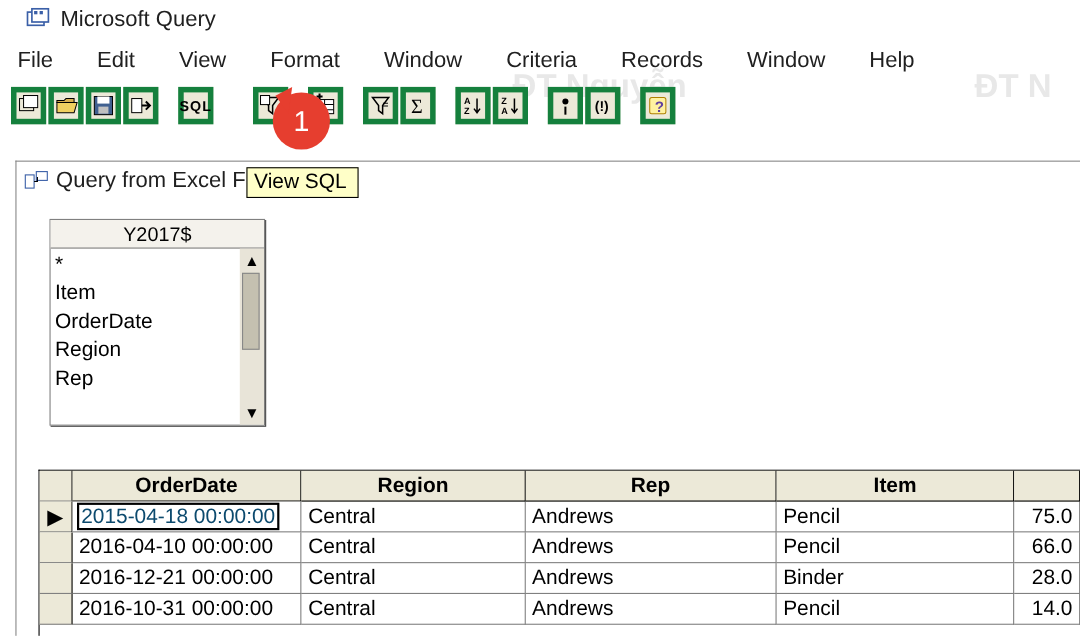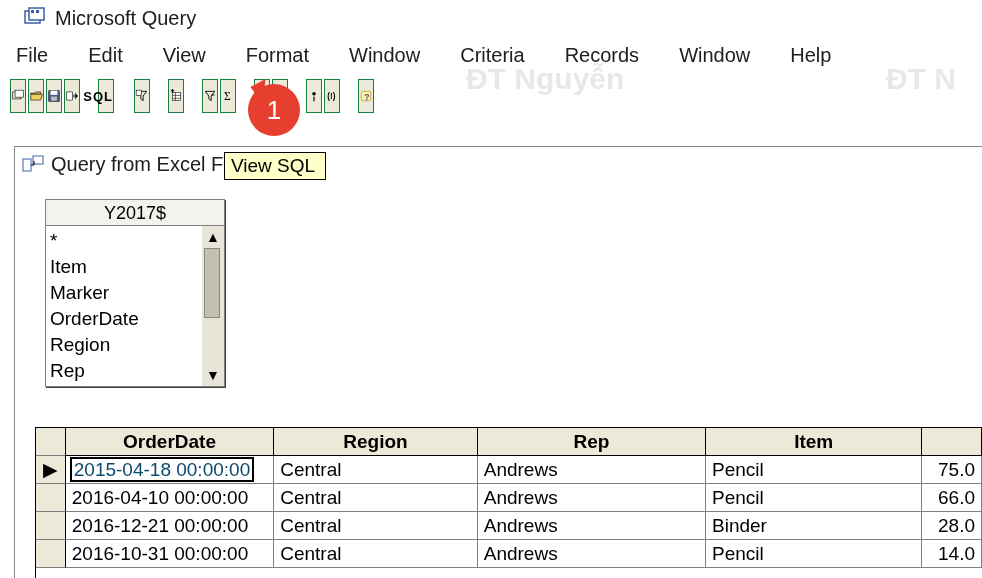--- a/index.html
+++ b/index.html
@@ -32,26 +32,26 @@
     color: #202020;
   }
   .menubar span { cursor: default; }
   .toolbar {
     display: flex;
     align-items: center;
     padding: 2px 10px 6px 10px;
     gap: 2px;
   }
   .tbtn {
-    width: 16px; height: 34px;
+    width: 32px; height: 34px;
     background: #ece9d8;
-    border: 1px solid #15803d;
+    border: 5px solid #15803d;
     display: flex;
     align-items: center;
-    justify-content: flex-end;
+    justify-content: center;
     font-size: 13px;
     cursor: default;
     position: relative;
   }
   .tbtn svg { width: 24px; height: 24px; }
   .tsep { width: 14px; }
   .sql-label { font-weight: bold; font-family: Arial; font-size: 13px; letter-spacing: 1px;}
   .child-area {
     position: absolute;
     left: 14px;
@@ -68,21 +68,21 @@
   }
   .childtitle {
     position: absolute;
     left: 36px; top: 6px;
     font-size: 20px;
     color: #202020;
   }
   .fieldlist {
     position: absolute;
     left: 30px; top: 52px;
-    width: 180px;
+    width: 196px;
     background: #fff;
     border: 1px solid #808080;
     box-shadow: 1px 1px 0 #404040;
   }
   .fieldlist-head {
     height: 26px;
     line-height: 26px;
     text-align: center;
     font-size: 18px;
     border-bottom: 1px solid #808080;
@@ -383,21 +383,20 @@
       </svg>
   </span>
   <span class="childtitle">Query from Excel Files</span>
 
   <div class="fieldlist">
     <div class="fieldlist-head">Y2017$</div>
     <div class="fieldlist-body">
       <div class="fieldlist-items">
         <div>*</div>
         <div>Item</div>
-        <div>Marker</div>
         <div>OrderDate</div>
         <div>Region</div>
         <div>Rep</div>
       </div>
       <div class="scrollbar">
         <div class="sbarrow">▲</div>
         <div class="sbtrack">
             <div class="sbthumb"></div>
           </div>
         <div class="sbarrow">▼</div>

